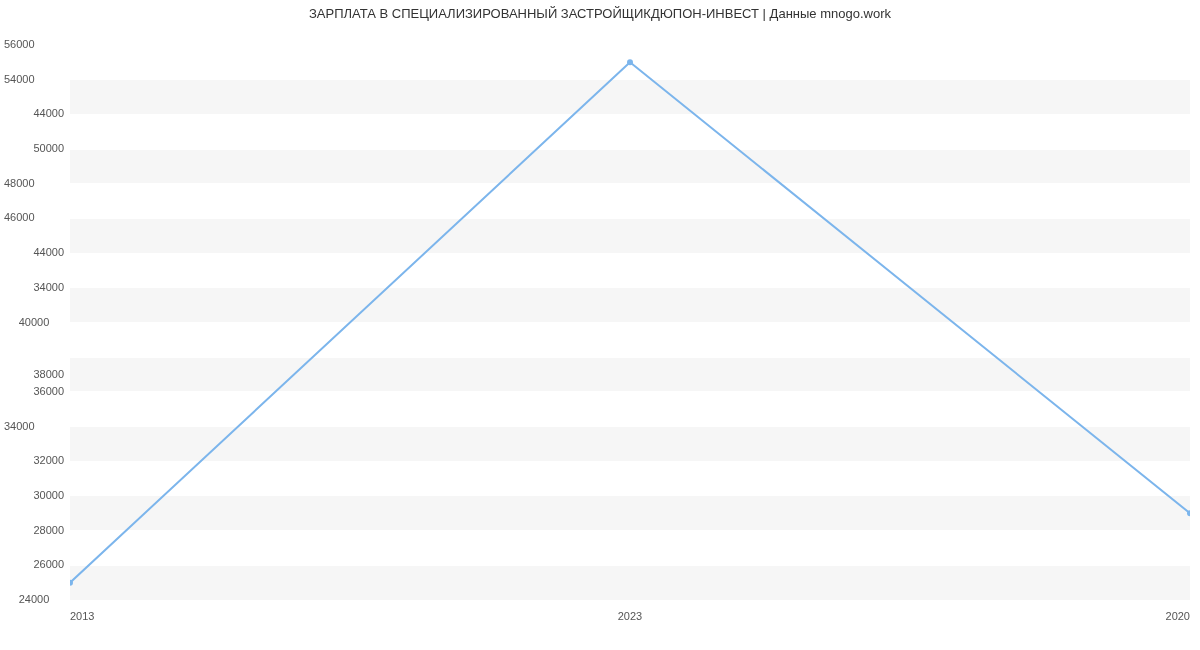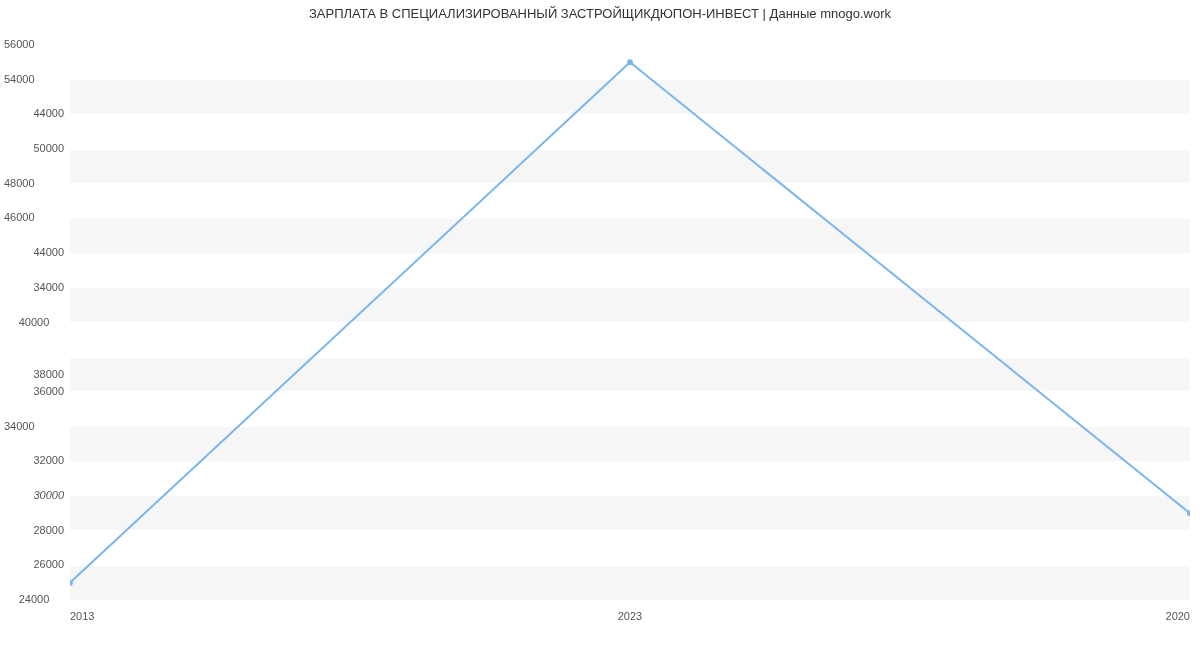--- a/index.html
+++ b/index.html
@@ -92,21 +92,21 @@
         <circle cx="0" cy="537.65625" r="3" class="series-point"></circle>
         <circle cx="560" cy="17.34375" r="3" class="series-point"></circle>
         <circle cx="1120" cy="468.28125" r="3" class="series-point"></circle>
       </svg>
   </div>
 
   <div id="y-labels">
       <div class="y-label" style="right: 1136px; top: 593px; text-align: center; width: 60px;">24000</div>
       <div class="y-label" style="right: 1136px; top: 558.312px; text-align: right; width: 60px;">26000</div>
       <div class="y-label" style="right: 1136px; top: 523.625px; text-align: right; width: 60px;">28000</div>
-      <div class="y-label" style="right: 1136px; top: 488.938px; text-align: right; width: 60px; font-style: italic;">30000</div>
+      <div class="y-label" style="right: 1136px; top: 488.938px; text-align: right; width: 60px;">30000</div>
       <div class="y-label" style="right: 1136px; top: 454.25px; text-align: right; width: 60px;">32000</div>
       <div class="y-label" style="right: 1136px; top: 419.562px; text-align: left; width: 60px;">34000</div>
       <div class="y-label" style="right: 1136px; top: 384.875px; text-align: right; width: 60px;">36000</div>
       <div class="y-label" style="right: 1136px; top: 368px; text-align: right; width: 60px;">38000</div>
       <div class="y-label" style="right: 1136px; top: 315.5px; text-align: center; width: 60px;">40000</div>
       <div class="y-label" style="right: 1136px; top: 280.812px; text-align: right; width: 60px;">34000</div>
       <div class="y-label" style="right: 1136px; top: 246.125px; text-align: right; width: 60px;">44000</div>
       <div class="y-label" style="right: 1136px; top: 211.438px; width: 60px;">46000</div>
       <div class="y-label" style="right: 1136px; top: 176.75px; width: 60px;">48000</div>
       <div class="y-label" style="right: 1136px; top: 142.062px; text-align: right; width: 60px;">50000</div>

